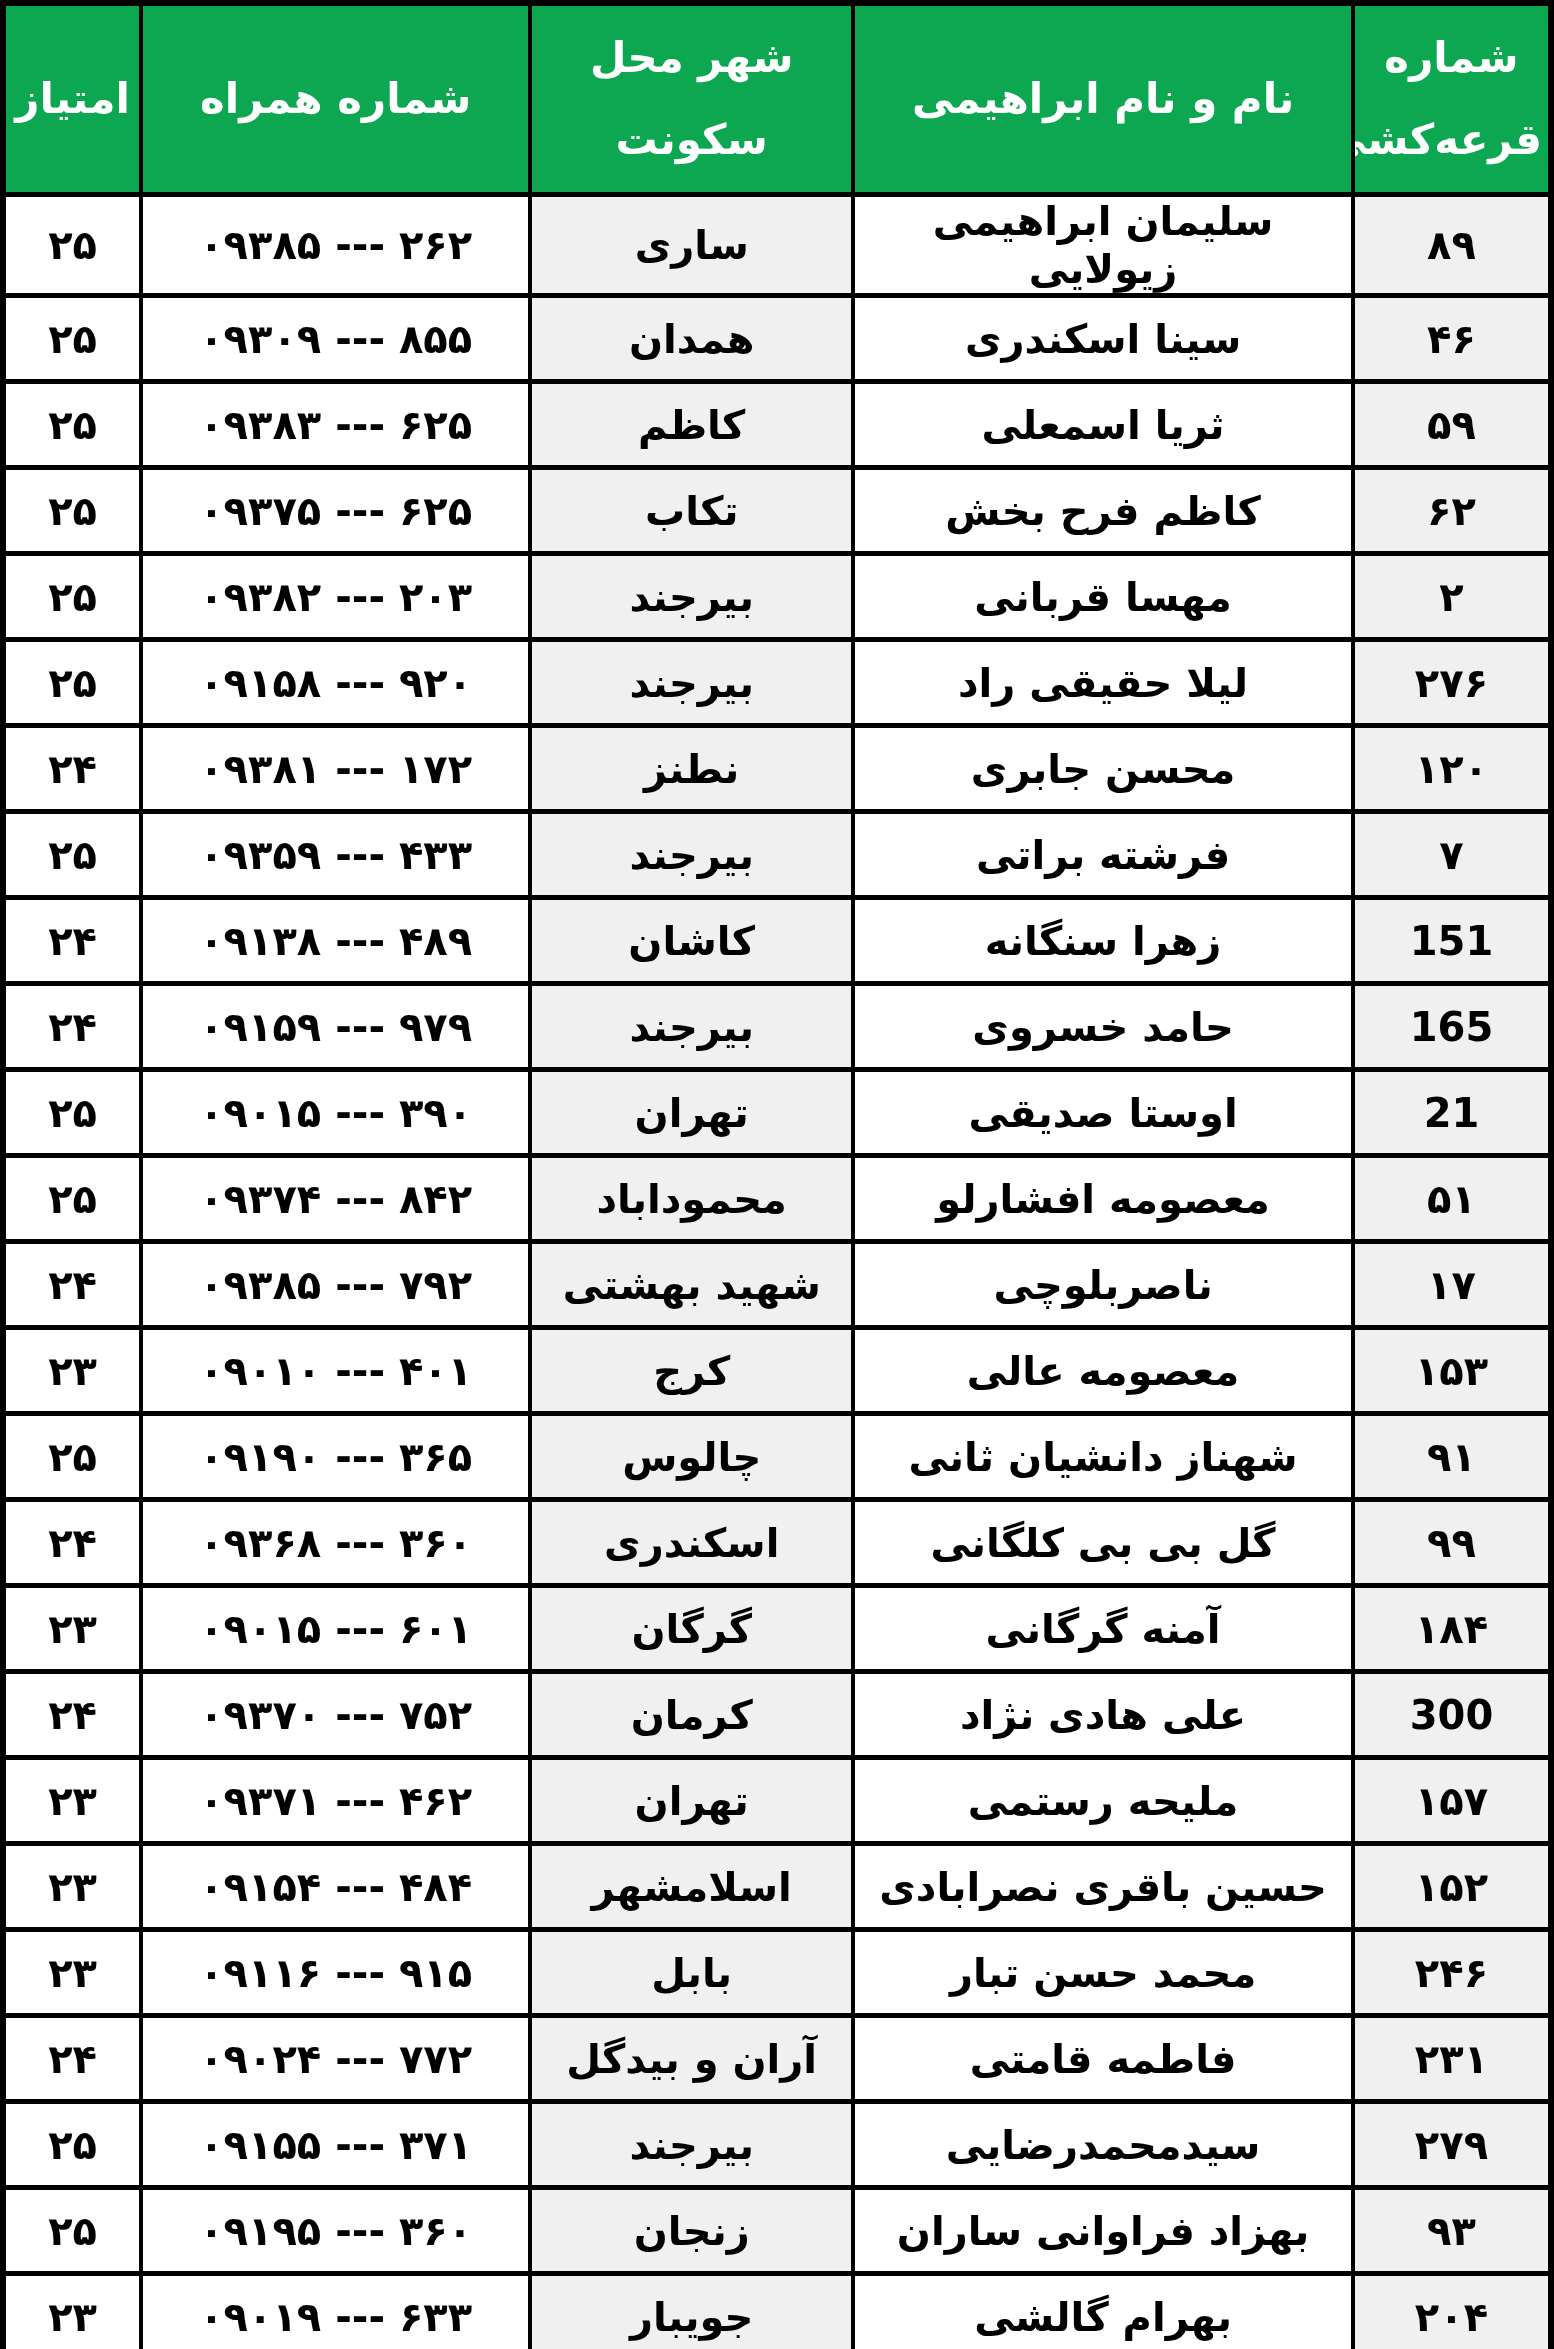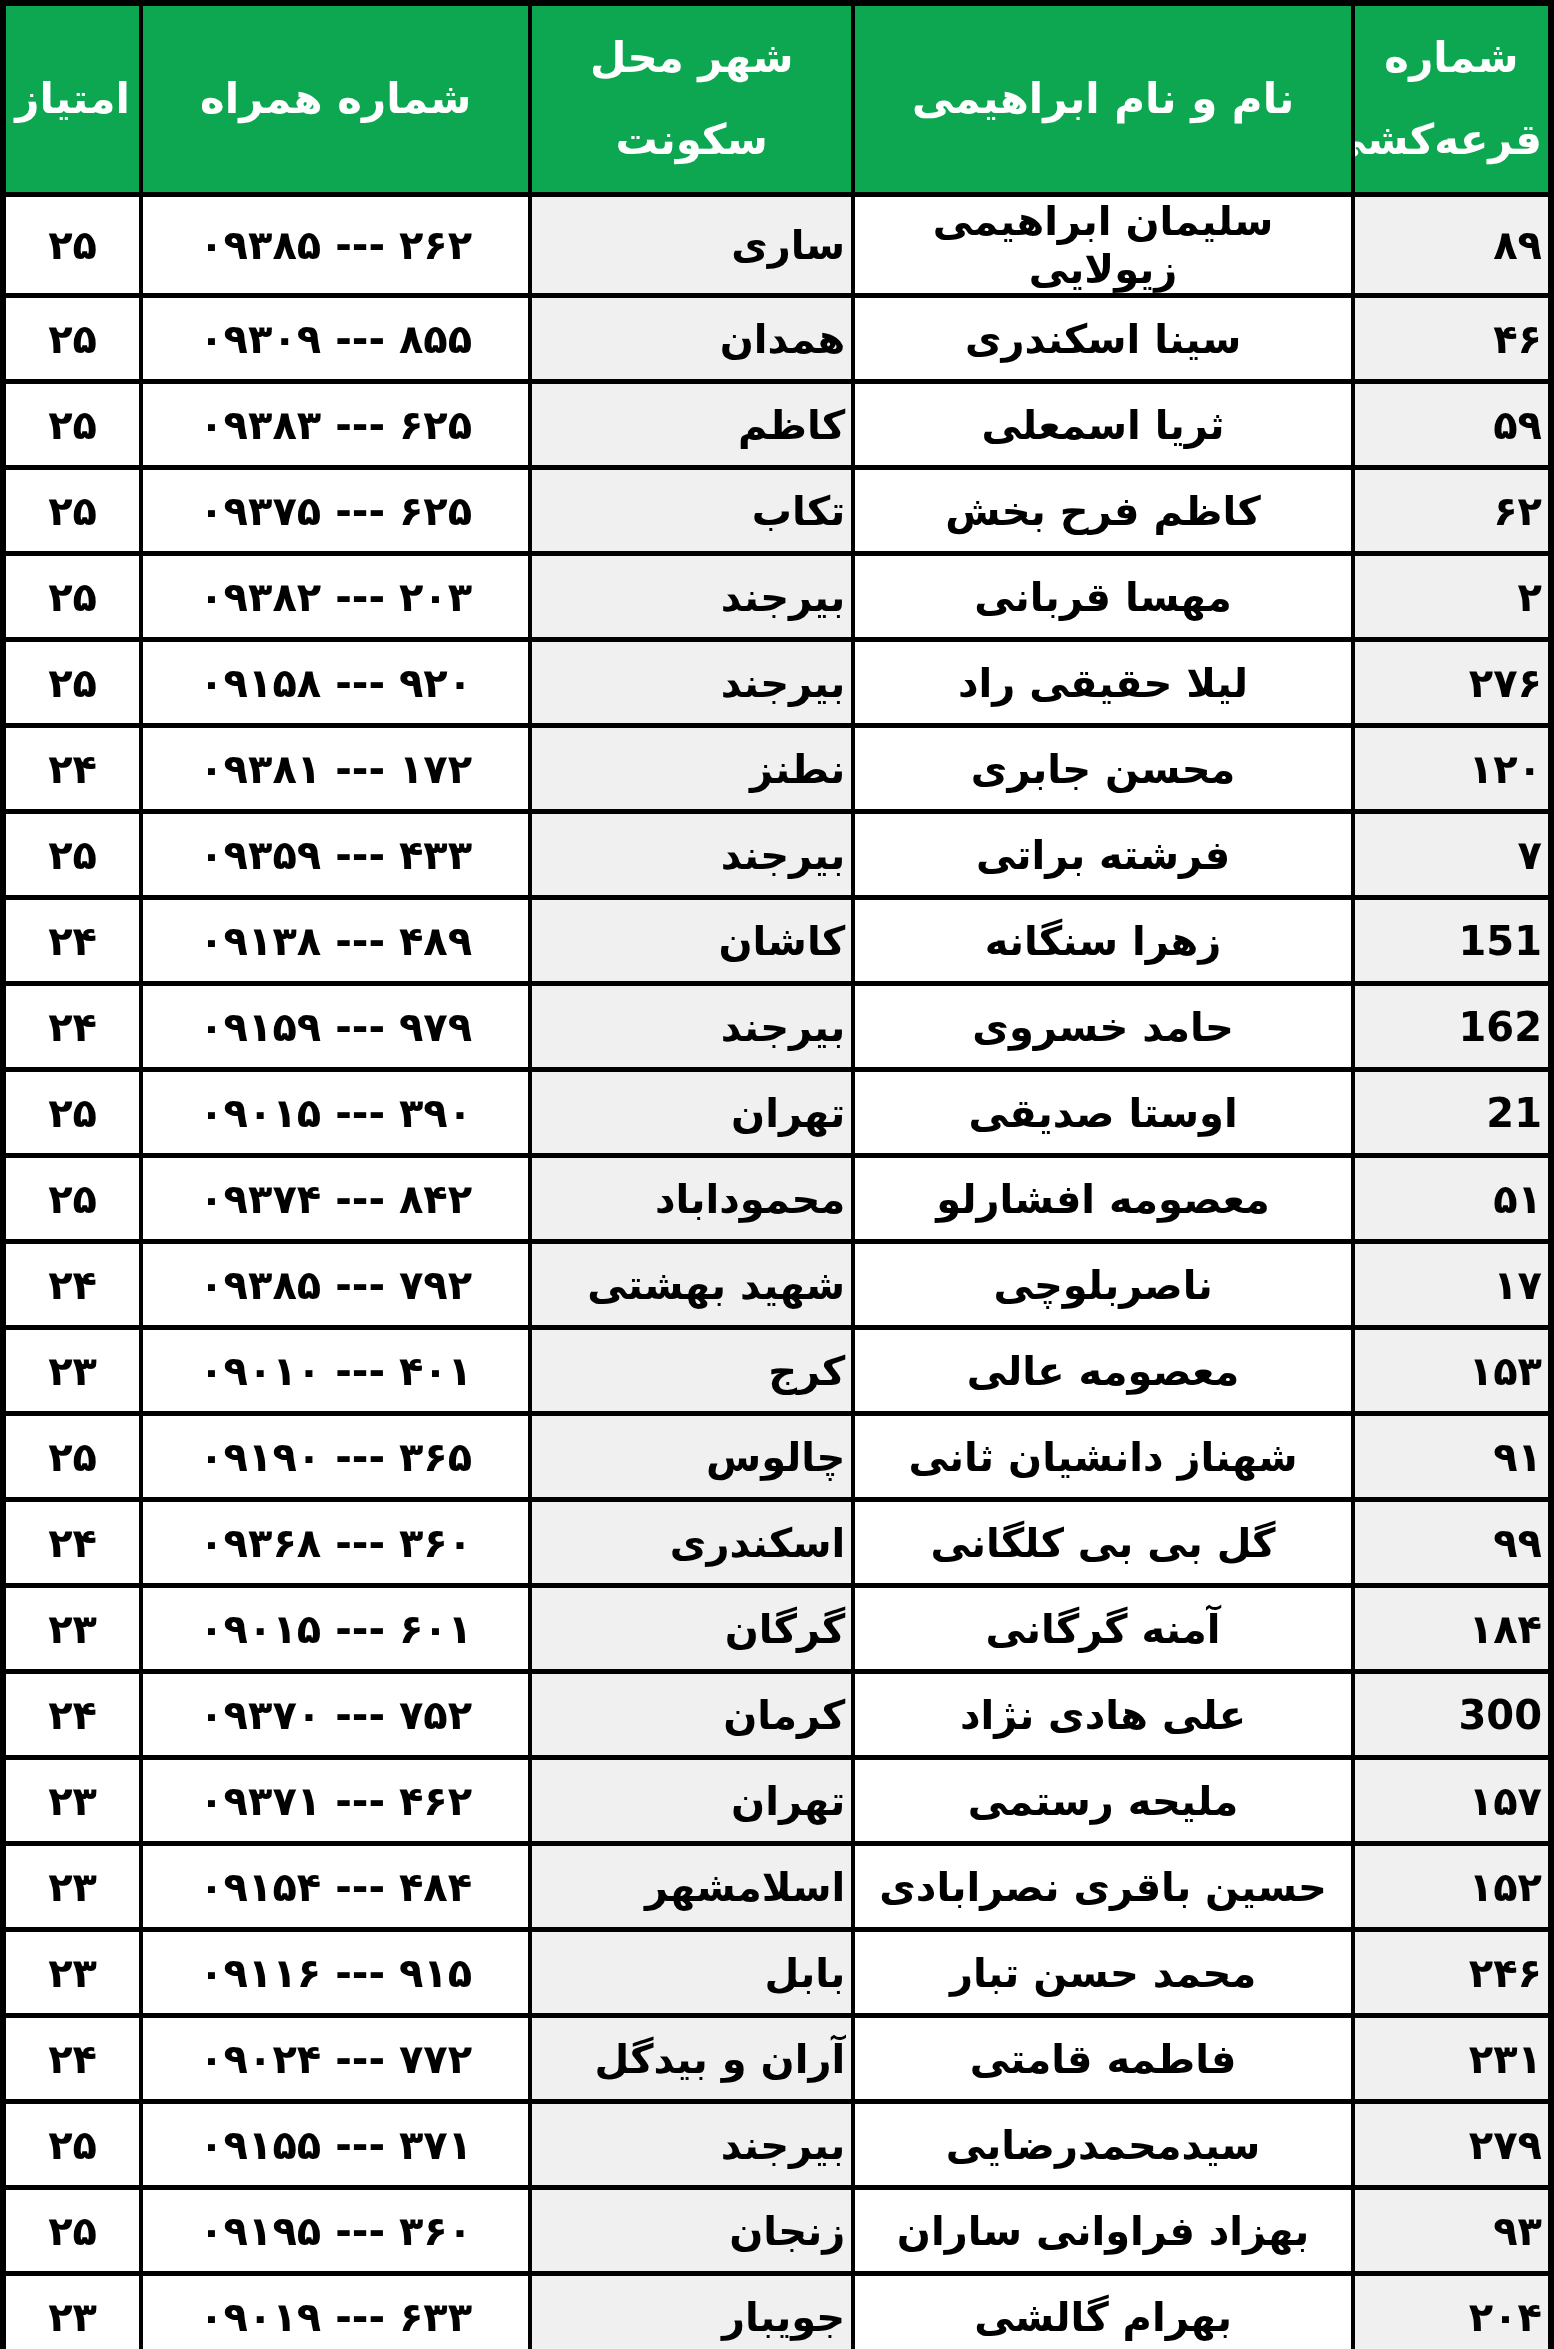--- a/index.html
+++ b/index.html
@@ -47,21 +47,21 @@
     line-height:1.95;
     font-weight:bold;
   }
   td{
     background:var(--row-bg);
     color:var(--body-text);
     height:81px;
     font-size:40px;
     line-height:1.2;
   }
-  td.band{ background:var(--band-bg);text-align:right; }
+  td.band{ background:var(--band-bg); }
   .phone{
     direction:ltr;
     unicode-bidi:embed;
     white-space:nowrap;
   }
 </style>
 </head>
 <body>
 
 <table>
@@ -139,21 +139,21 @@
         <td>۲۵</td>
       </tr>
       <tr>
         <td class="band">151</td>
         <td>زهرا سنگانه</td>
         <td class="band">کاشان</td>
         <td><span class="phone" dir="ltr">۰۹۱۳۸ --- ۴۸۹</span></td>
         <td>۲۴</td>
       </tr>
       <tr>
-        <td class="band">162</td>
+        <td class="band">165</td>
         <td>حامد خسروی</td>
         <td class="band">بیرجند</td>
         <td><span class="phone" dir="ltr">۰۹۱۵۹ --- ۹۷۹</span></td>
         <td>۲۴</td>
       </tr>
       <tr>
         <td class="band">21</td>
         <td>اوستا صدیقی</td>
         <td class="band">تهران</td>
         <td><span class="phone" dir="ltr">۰۹۰۱۵ --- ۳۹۰</span></td>

